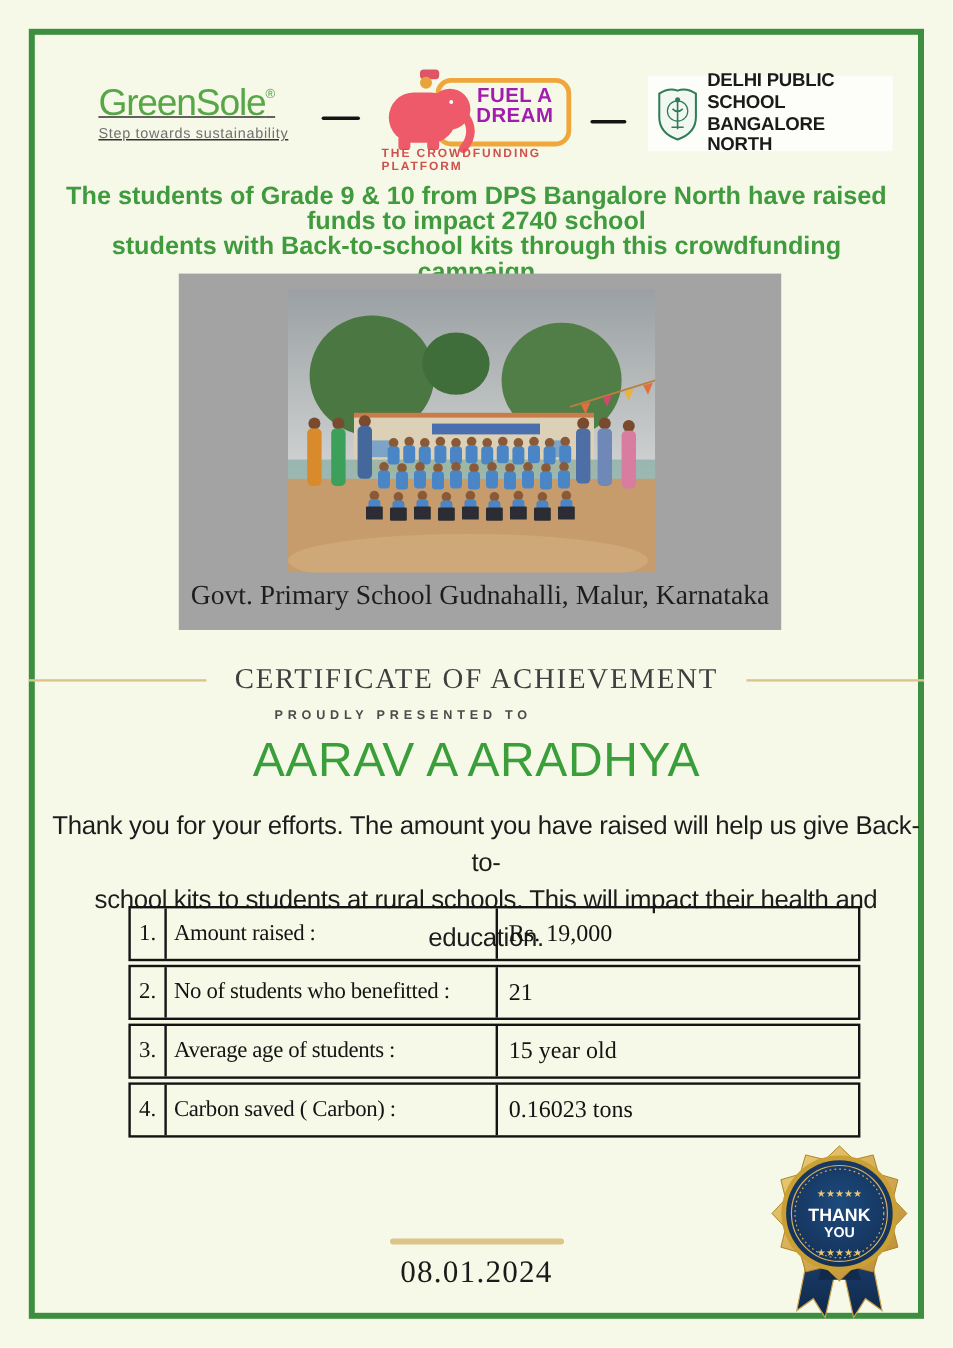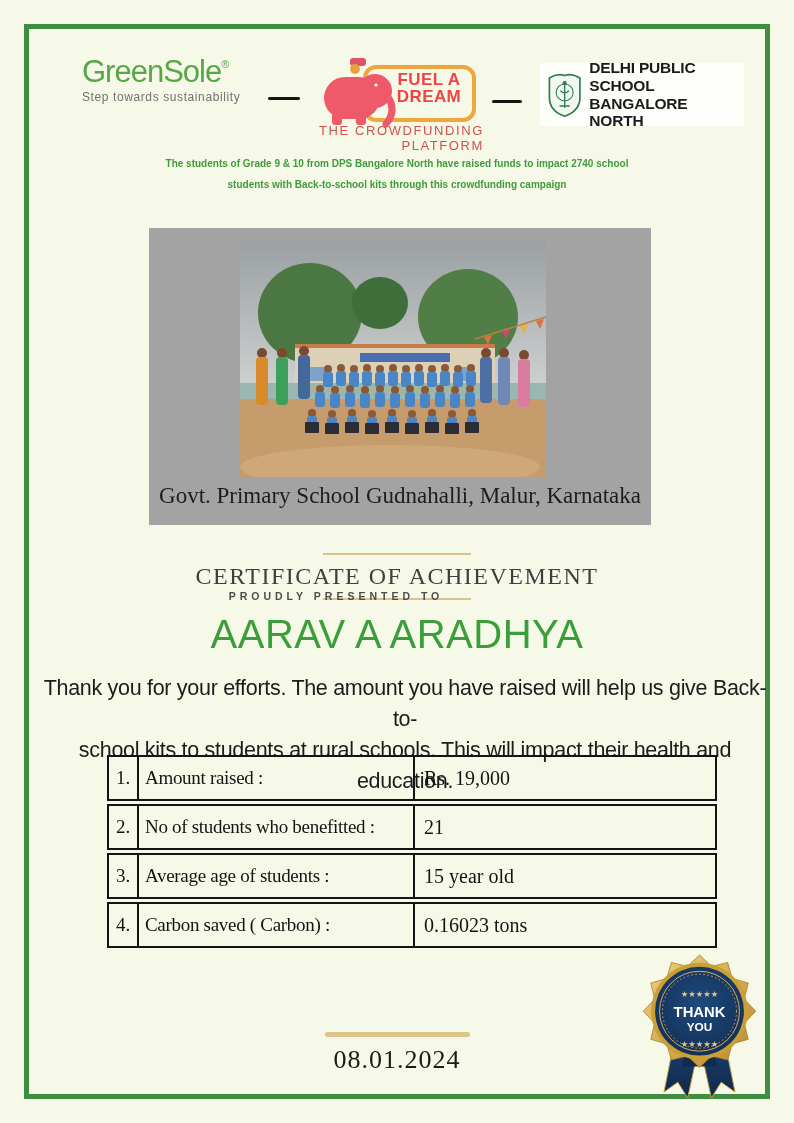--- a/index.html
+++ b/index.html
@@ -2,47 +2,47 @@
 <html><head>
 <meta charset="utf-8">
 <style>
   * { margin:0; padding:0; box-sizing:border-box; }
   html,body { width:794px; }
   body { font-family:"Liberation Sans", sans-serif; }
   .page { position:relative; width:794px; height:1123px; background:#f6f9e7; overflow:hidden; }
   .frame { position:absolute; left:24px; top:24px; right:24px; bottom:24px; border:5px solid #3e8e41; pointer-events:none; }
 
   
-  .gs-logo { position:absolute; left:82px; top:56px; width:180px; text-align:left; }
+  .gs-logo { position:absolute; left:82px; top:70px; width:180px; text-align:left;text-decoration:underline; }
   .gs-name { font-size:31px; color:#57a648; letter-spacing:-1px; font-weight:400; line-height:1; }
   .gs-reg { font-size:11px; color:#57a648; vertical-align:14px; }
   .gs-tag { font-size:12px; color:#707070; letter-spacing:0.6px; margin-top:3px; }
   .dash { position:absolute; height:3px; background:#141414; border-radius:2px; }
   .dash1 { left:268px; top:97px; width:32px; }
   .dash2 { left:492px; top:100px; width:30px; }
 
   .fad { position:absolute; left:318px; top:57px; width:166px; height:78px; }
   .fad-rect { position:absolute; left:45px; top:8px; width:113px; height:57px; border:4px solid #efa63a; border-radius:13px; }
   .fad-eleph { position:absolute; left:0; top:0; width:78px; height:72px; }
-  .fad-text { position:absolute; left:66px; top:14px; width:90px; color:#ef4444; font-weight:700; font-size:17px; line-height:17px; letter-spacing:0.4px; text-align:center; }
-  .fad-tag { position:absolute; left:0px; top:66px; width:166px; text-align:right; font-size:13px; color:#d0514c; font-weight:400; letter-spacing:1.6px; }
+  .fad-text { position:absolute; left:66px; top:14px; width:90px; color:#a21caf; font-weight:700; font-size:17px; line-height:17px; letter-spacing:0.4px; text-align:center; }
+  .fad-tag { position:absolute; left:0px; top:66px; width:166px; text-align:left; font-size:10px; color:#d0514c; font-weight:700; letter-spacing:1.6px; }
 
   .dps { position:absolute; left:540px; top:63px; width:204px; height:63px; background:#fdfdf9; display:flex; align-items:center; padding:0 6px; }
   .dps-text { margin-left:6px; font-weight:700; font-size:15.5px; line-height:1.15; color:#1a1a1a; letter-spacing:-0.2px; }
 
   
-  .intro { position:absolute; left:47px; top:153px; width:700px; text-align:center; color:#3f9b3d; font-weight:700; font-size:10px; line-height:21px; }
+  .intro { position:absolute; left:47px; top:153px; width:700px; text-align:center; color:#3f9b3d; font-weight:700; font-size:21px; line-height:21px; }
 
   
   .panel { position:absolute; left:149px; top:228px; width:502px; height:297px; background:#a3a3a3; }
   .photo { position:absolute; left:91px; top:13px; width:306px; height:236px; display:block; }
   .caption { position:absolute; left:0; top:255px; width:100%; text-align:center; font-family:"Liberation Serif", serif; font-size:23px; color:#1d1d1d; }
 
   
-  .title-row { position:absolute; left:0; top:553px; width:794px; display:flex; align-items:center; justify-content:center; gap:8px;flex-direction:column; }
+  .title-row { position:absolute; left:0; top:553px; width:794px; display:flex; align-items:center; justify-content:center; gap:24px; }
   .title-line { width:148px; height:2px; background:#d9c58c; }
   .cert-title { font-family:"Liberation Serif", serif; font-size:24px; letter-spacing:1.5px; color:#3f3f3f; }
   .presented { position:absolute; left:0; top:590px; width:672px; text-align:center; font-size:10.5px; letter-spacing:4px; color:#4c4c4c; font-weight:700; }
   .recipient { position:absolute; left:0; top:612px; width:794px; text-align:center; font-size:40px; color:#3a9e3a; letter-spacing:0.5px; }
   .message { position:absolute; left:40px; top:673px; width:730px; text-align:center; font-size:21.5px; line-height:31px; color:#1c1c1c; letter-spacing:-0.3px; }
 
   
   .ktable { position:absolute; left:107px; top:755px; width:610px; display:flex; flex-direction:column; gap:3px; }
   .krow { display:flex; height:46px; border:2px solid #141414; background:transparent; }
   .kc-num { width:30px; border-right:2px solid #141414; display:flex; align-items:center; justify-content:center; font-family:"Liberation Serif", serif; font-size:19px; color:#141414; }

